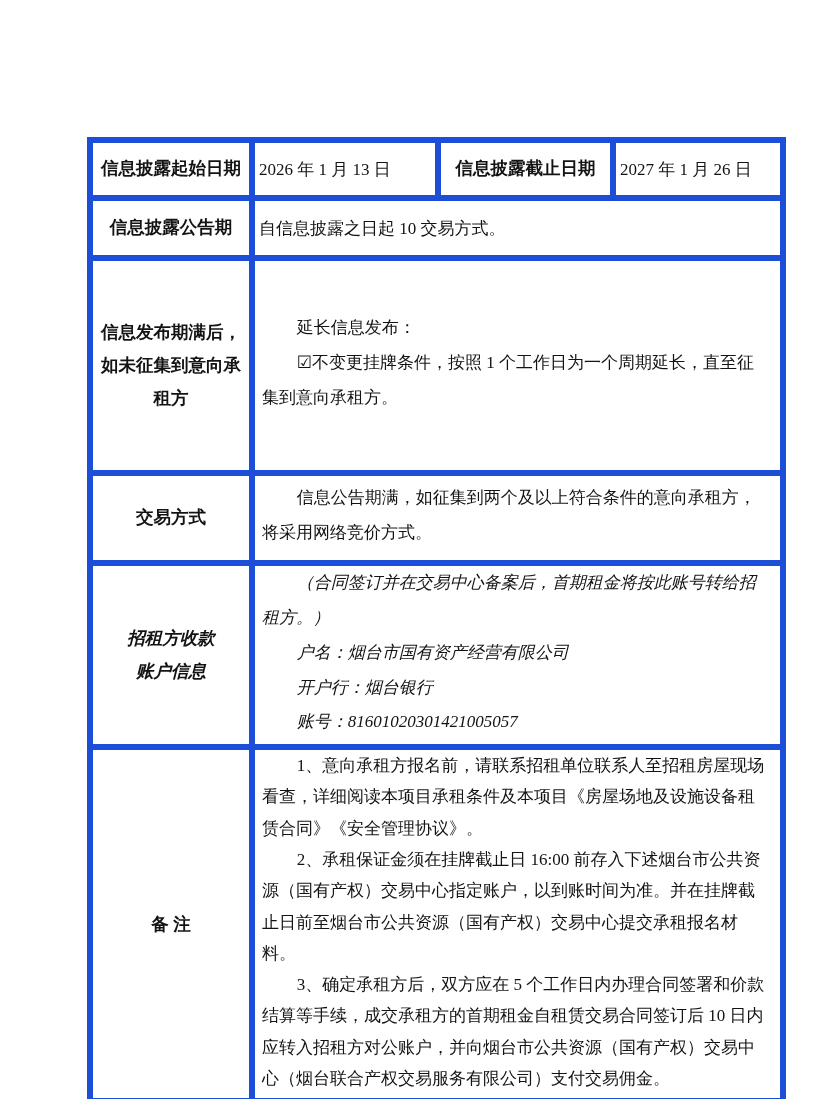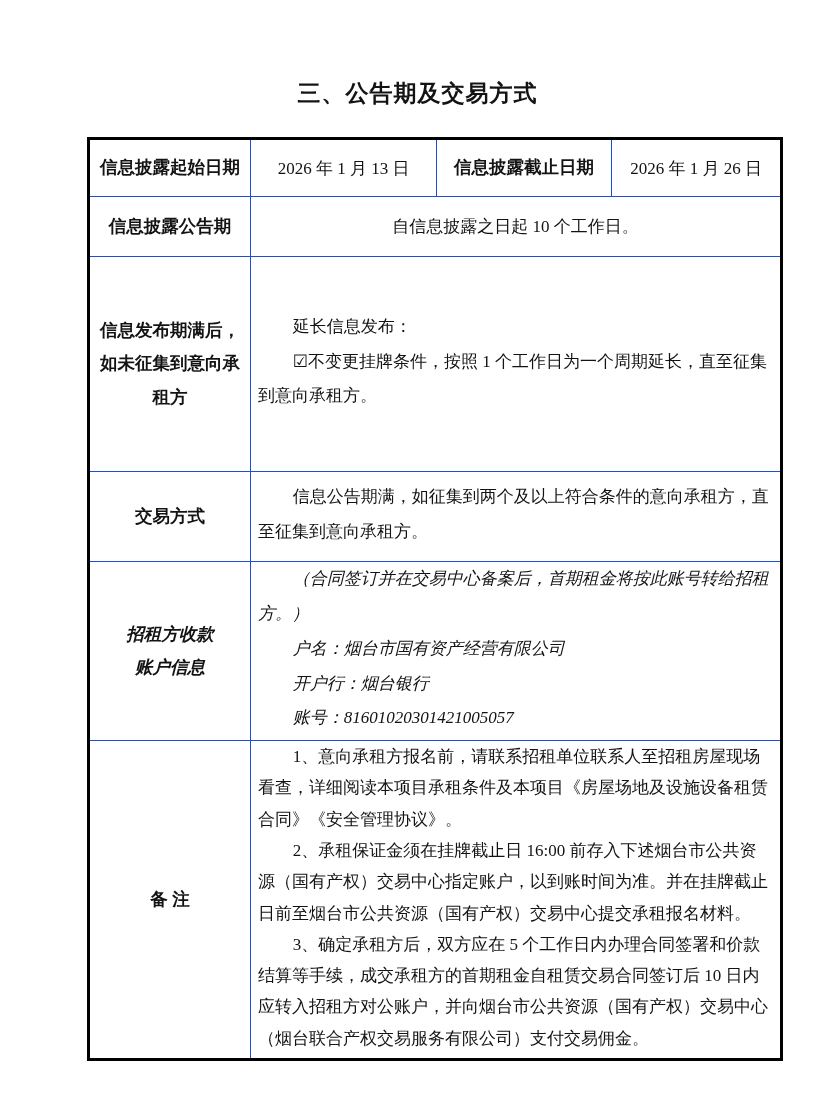--- a/index.html
+++ b/index.html
@@ -25,32 +25,32 @@
   table.announcement {
     position: absolute;
     left: 87px; top: 137px;
     width: 693px;
     border-collapse: collapse;
     table-layout: fixed;
     border: 3px solid #000;
     font-size: 17px;
   }
   table.announcement td {
-    border: 1px solid #1d4ed8;
+    border: 6px solid #1d4ed8;
     vertical-align: middle;
   }
   td.label {
     font-weight: bold;
     text-align: center;
     font-size: 17.5px;
     line-height: 1.9;
     padding: 2px 4px;
   }
   td.value-center {
-    text-align: center;
+    text-align: left;
     padding: 2px 4px;
   }
   td.content {
     text-align: left;
     padding: 0 10px 4px 7px;
   }
   td.content p {
     margin: 0;
     line-height: 2.05;
     text-indent: 2.05em;
@@ -64,57 +64,56 @@
   tr.r3 td { height: 215px; }
   tr.r4 td { height: 90px; }
   tr.r5 td { height: 179px; font-style: italic; }
   tr.r6 td { height: 318px; }
 </style>
 </head>
 <body>
 
 <div class="page">
 
-  <h1 class="doc-title">三、公告期及交易方式</h1>
 
   <table class="announcement">
     <colgroup>
       <col style="width:162px">
       <col style="width:186px">
       <col style="width:175px">
       <col style="width:170px">
     </colgroup>
 
     <tbody>
         <tr class="r1">
       <td class="label">信息披露起始日期</td>
       <td class="value-center">2026 年 1 月 13 日</td>
       <td class="label">信息披露截止日期</td>
-      <td class="value-center">2026 年 1 月 26 日</td>
+      <td class="value-center">2027 年 1 月 26 日</td>
     </tr>
 
     <tr class="r2">
       <td class="label">信息披露公告期</td>
       <td class="value-center" colspan="3">
-        <span>自信息披露之日起</span><span class="u"> 10 </span><span>个工作日。</span>
+        <span>自信息披露之日起</span><span class="u"> 10 </span><span>交易方式。</span>
       </td>
     </tr>
 
     <tr class="r3">
       <td class="label">信息发布期满后，如未征集到意向承租方</td>
       <td class="content" colspan="3">
         <p>延长信息发布：</p>
         <p><span>☑</span><span>不变更挂牌条件，按照 1 个工作日为一个周期延长，直至征集到意向承租方。</span></p>
       </td>
     </tr>
 
     <tr class="r4">
       <td class="label">交易方式</td>
       <td class="content" colspan="3">
-        <p>信息公告期满，如征集到两个及以上符合条件的意向承租方，直至征集到意向承租方。</p>
+        <p>信息公告期满，如征集到两个及以上符合条件的意向承租方，将采用网络竞价方式。</p>
       </td>
     </tr>
 
     <tr class="r5">
       <td class="label">
         <div>招租方收款</div>
         <div>账户信息</div>
       </td>
       <td class="content" colspan="3">
         <p>（合同签订并在交易中心备案后，首期租金将按此账号转给招租方。）</p>

